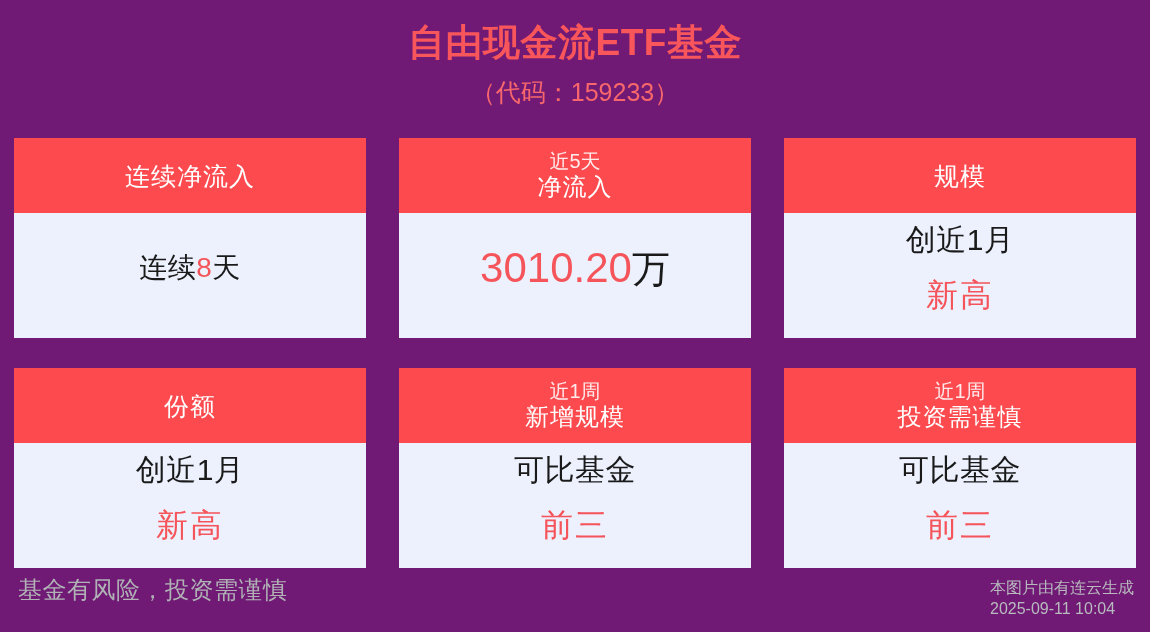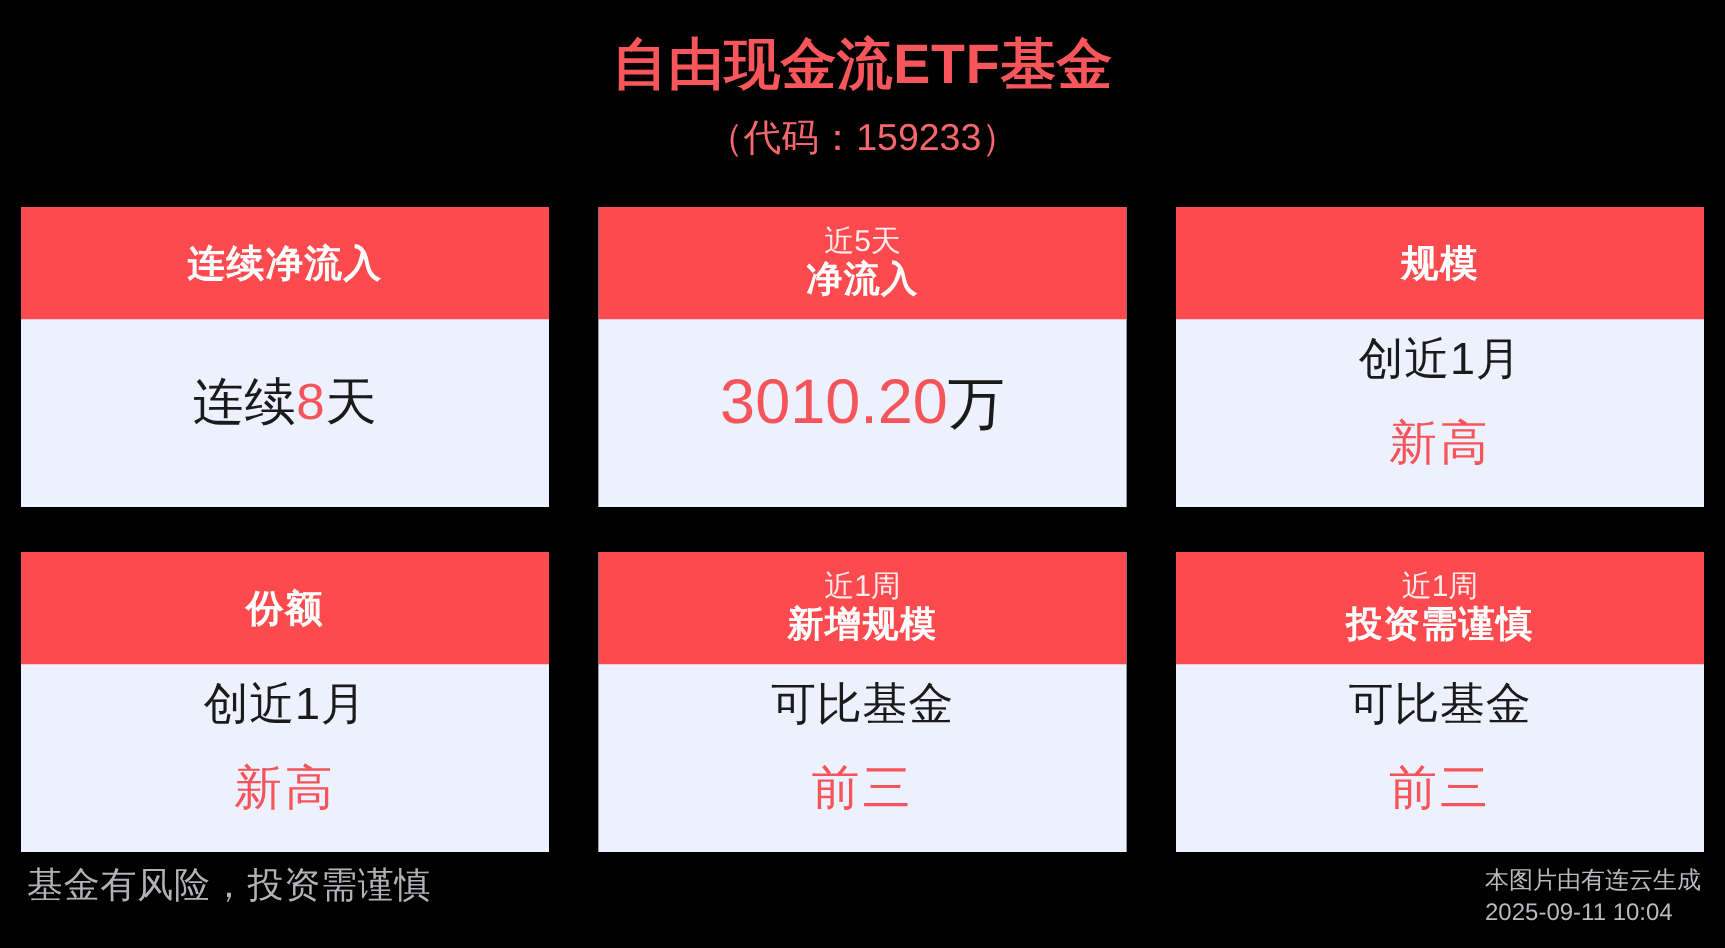--- a/index.html
+++ b/index.html
@@ -9,21 +9,21 @@
     height: 632px;
     background: #ffffff;
     font-family: "Liberation Sans", "DejaVu Sans", sans-serif;
     overflow: hidden;
   }
 
   .page {
     position: relative;
     width: 1150px;
     height: 632px;
-    background: #000000;
+    background: #701a75;
   }
 
   
   .title-block {
     padding-top: 22px;
     text-align: center;
   }
   .main-title {
     font-size: 37px;
     font-weight: bold;
@@ -70,21 +70,21 @@
     line-height: 1.12;
   }
   .card-header .period {
     font-size: 20px;
     font-weight: normal;
     color: #ffe9ea;
     margin-bottom: 1px;
   }
   .card-header .heading {
     font-size: 24px;
-    font-weight: bold;
+    font-weight: normal;
     letter-spacing: 1px;
   }
   .card-header.single .heading {
     font-size: 25px;
   }
 
   .card-body {
     flex: 1;
     background: #ecf1fd;
     display: flex;
@@ -99,21 +99,21 @@
     color: #1a1a1a;
     letter-spacing: 0.5px;
   }
   .card-body .line2 {
     font-size: 32px;
     color: #f5555a;
     letter-spacing: 2px;
     margin-top: 20px;
   }
   .card-body .single-line {
-    font-size: 34px;
+    font-size: 28px;
     color: #1a1a1a;
     letter-spacing: 0.5px;
     white-space: nowrap;
   }
   .card-body .single-line .hl {
     color: #f5555a;
   }
   .card-body .big-value {
     font-size: 42px;
     color: #f5555a;

